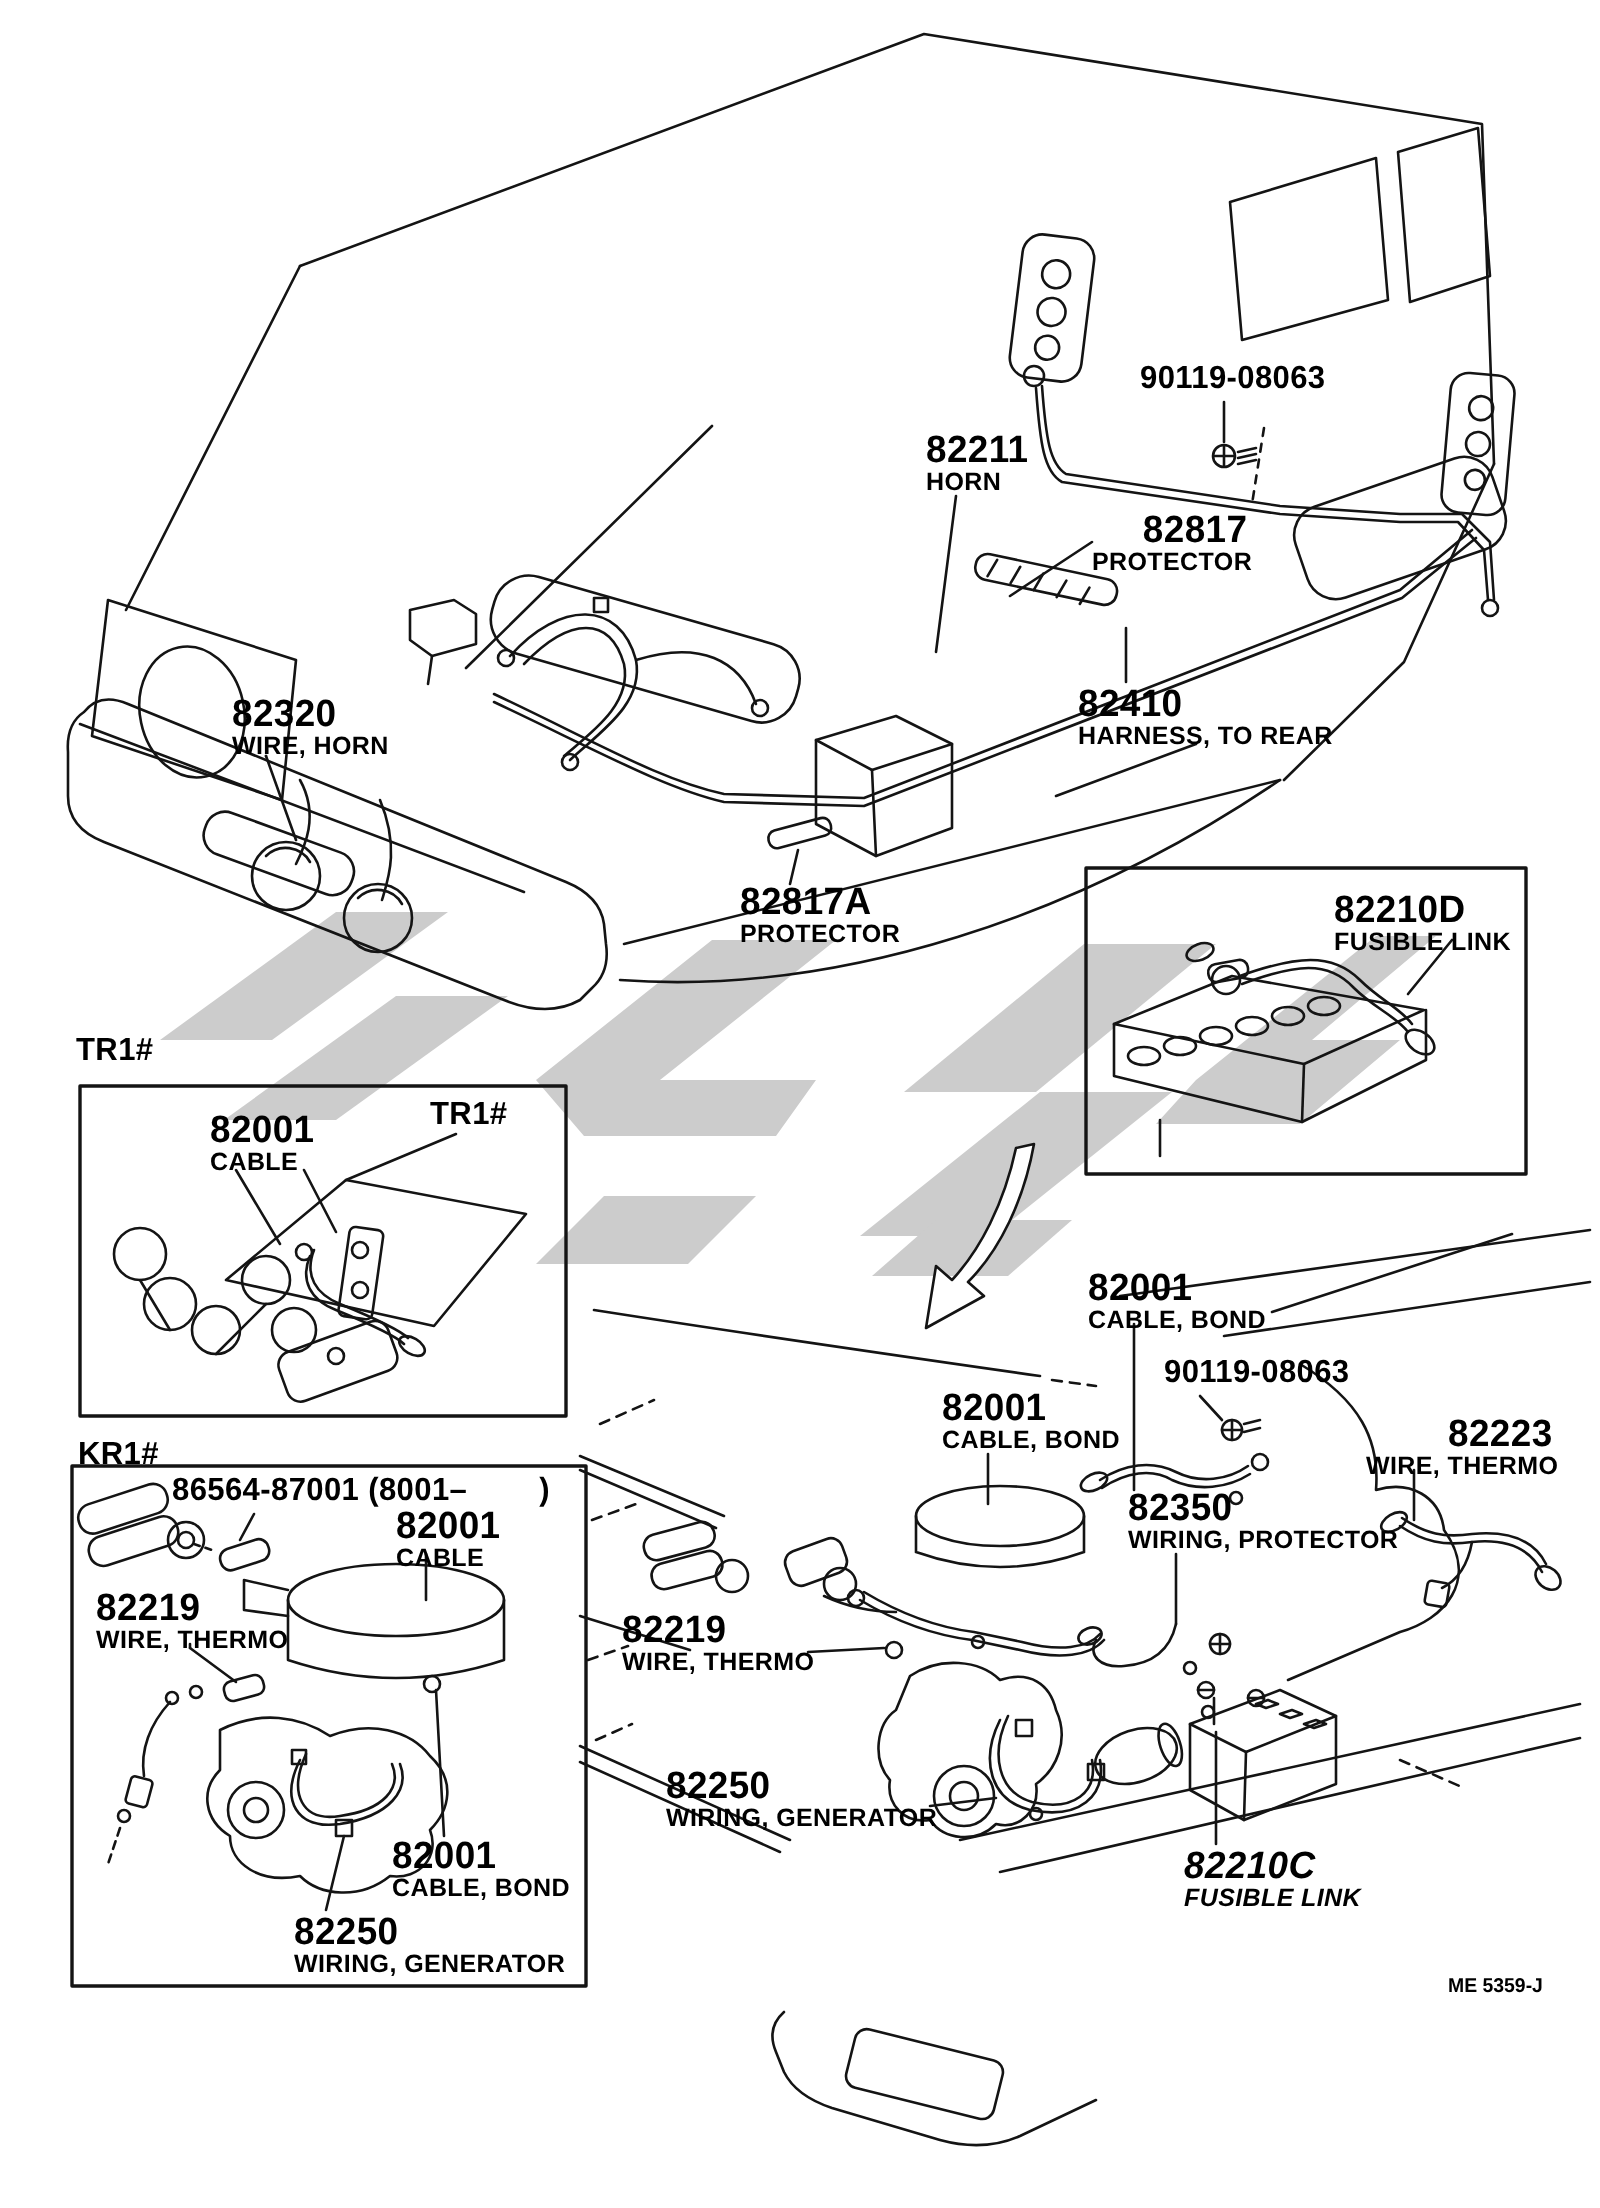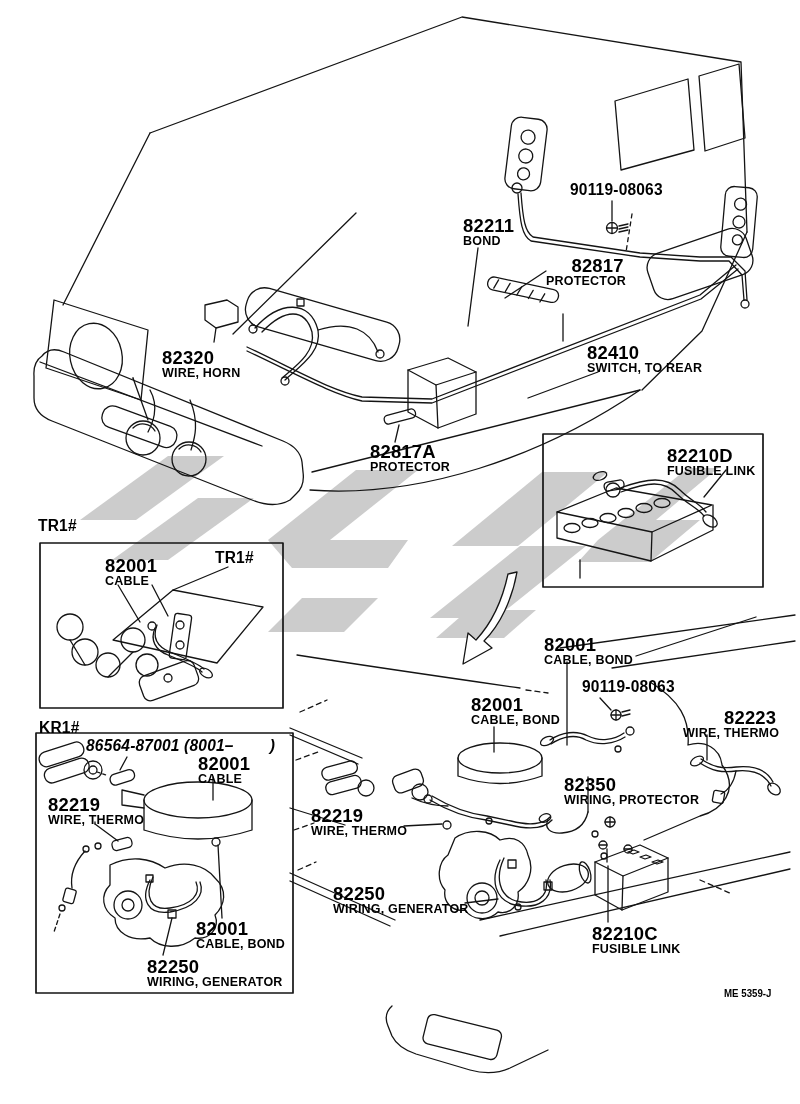--- a/index.html
+++ b/index.html
@@ -350,39 +350,39 @@
 
     <g>
       <path d="M636,656 L756,617"></path>
       <path d="M133,378 L133,378"></path>
     </g>
   </g>
 </svg>
 
 <div id="labels">
       <div class="lbl mid" style="left: 570px; top: 182px;"><div class="code">90119-08063</div></div>
-      <div class="lbl part" style="left: 463px; top: 217px;"><div class="code">82211</div><div class="desc">BOND</div></div>
+      <div class="lbl part" style="left: 463px; top: 217px;"><div class="code">82211</div><div class="desc">HORN</div></div>
       <div class="lbl part" style="left: 546px; top: 257px; text-align: right;"><div class="code">82817</div><div class="desc">PROTECTOR</div></div>
-      <div class="lbl part" style="left: 116px; top: 349px; margin-left: 46px;"><div class="code">82320</div><div class="desc">WIRE, HORN</div></div>
-      <div class="lbl part" style="left: 539px; top: 344px; margin-left: 48px;"><div class="code">82410</div><div class="desc">SWITCH, TO REAR</div></div>
+      <div class="lbl part" style="left: 116px; top: 349px;"><div class="code">82320</div><div class="desc">WIRE, HORN</div></div>
+      <div class="lbl part" style="left: 539px; top: 344px;"><div class="code">82410</div><div class="desc">HARNESS, TO REAR</div></div>
       <div class="lbl part" style="left: 370px; top: 443px;"><div class="code">82817A</div><div class="desc">PROTECTOR</div></div>
       <div class="lbl part" style="left: 667px; top: 447px;"><div class="code">82210D</div><div class="desc">FUSIBLE LINK</div></div>
       <div class="lbl heading" style="left: 38px; top: 518px;"><div class="code">TR1#</div></div>
       <div class="lbl heading" style="left: 215px; top: 550px;"><div class="code">TR1#</div></div>
       <div class="lbl part" style="left: 105px; top: 557px;"><div class="code">82001</div><div class="desc">CABLE</div></div>
       <div class="lbl heading" style="left: 39px; top: 720px;"><div class="code">KR1#</div></div>
-      <div class="lbl mid" style="left: 86px; top: 738px; font-style: italic;"><div class="code">86564-87001 (8001–        )</div></div>
+      <div class="lbl mid" style="left: 86px; top: 738px;"><div class="code">86564-87001 (8001–        )</div></div>
       <div class="lbl part" style="left: 198px; top: 755px;"><div class="code">82001</div><div class="desc">CABLE</div></div>
       <div class="lbl part" style="left: 48px; top: 796px;"><div class="code">82219</div><div class="desc">WIRE, THERMO</div></div>
       <div class="lbl part" style="left: 196px; top: 920px;"><div class="code">82001</div><div class="desc">CABLE, BOND</div></div>
       <div class="lbl part" style="left: 147px; top: 958px;"><div class="code">82250</div><div class="desc">WIRING, GENERATOR</div></div>
       <div class="lbl part" style="left: 544px; top: 636px;"><div class="code">82001</div><div class="desc">CABLE, BOND</div></div>
       <div class="lbl mid" style="left: 582px; top: 679px;"><div class="code">90119-08063</div></div>
       <div class="lbl part" style="left: 471px; top: 696px;"><div class="code">82001</div><div class="desc">CABLE, BOND</div></div>
       <div class="lbl part" style="left: 683px; top: 709px; text-align: right;"><div class="code">82223</div><div class="desc">WIRE, THERMO</div></div>
-      <div class="lbl part" style="left: 564px; top: 776px;"><div class="code">82350</div><div class="desc">WIRING, PROTECTOR</div></div>
+      <div class="lbl part" style="left: 564px; top: 746px;"><div class="code">82350</div><div class="desc">WIRING, PROTECTOR</div></div>
       <div class="lbl part" style="left: 311px; top: 807px;"><div class="code">82219</div><div class="desc">WIRE, THERMO</div></div>
       <div class="lbl part" style="left: 333px; top: 885px;"><div class="code">82250</div><div class="desc">WIRING, GENERATOR</div></div>
-      <div class="lbl part" style="left: 592px; top: 925px;"><div class="code">82210C</div><div class="desc">FUSIBLE LINK</div></div>
+      <div class="lbl part" style="left: 592px; top: 925px; font-style: italic;"><div class="code">82210C</div><div class="desc">FUSIBLE LINK</div></div>
       <div class="lbl footer" style="left: 724px; top: 989px;"><div class="code">ME 5359-J</div></div>
     </div>
 
 </div>
 
 </body></html>

